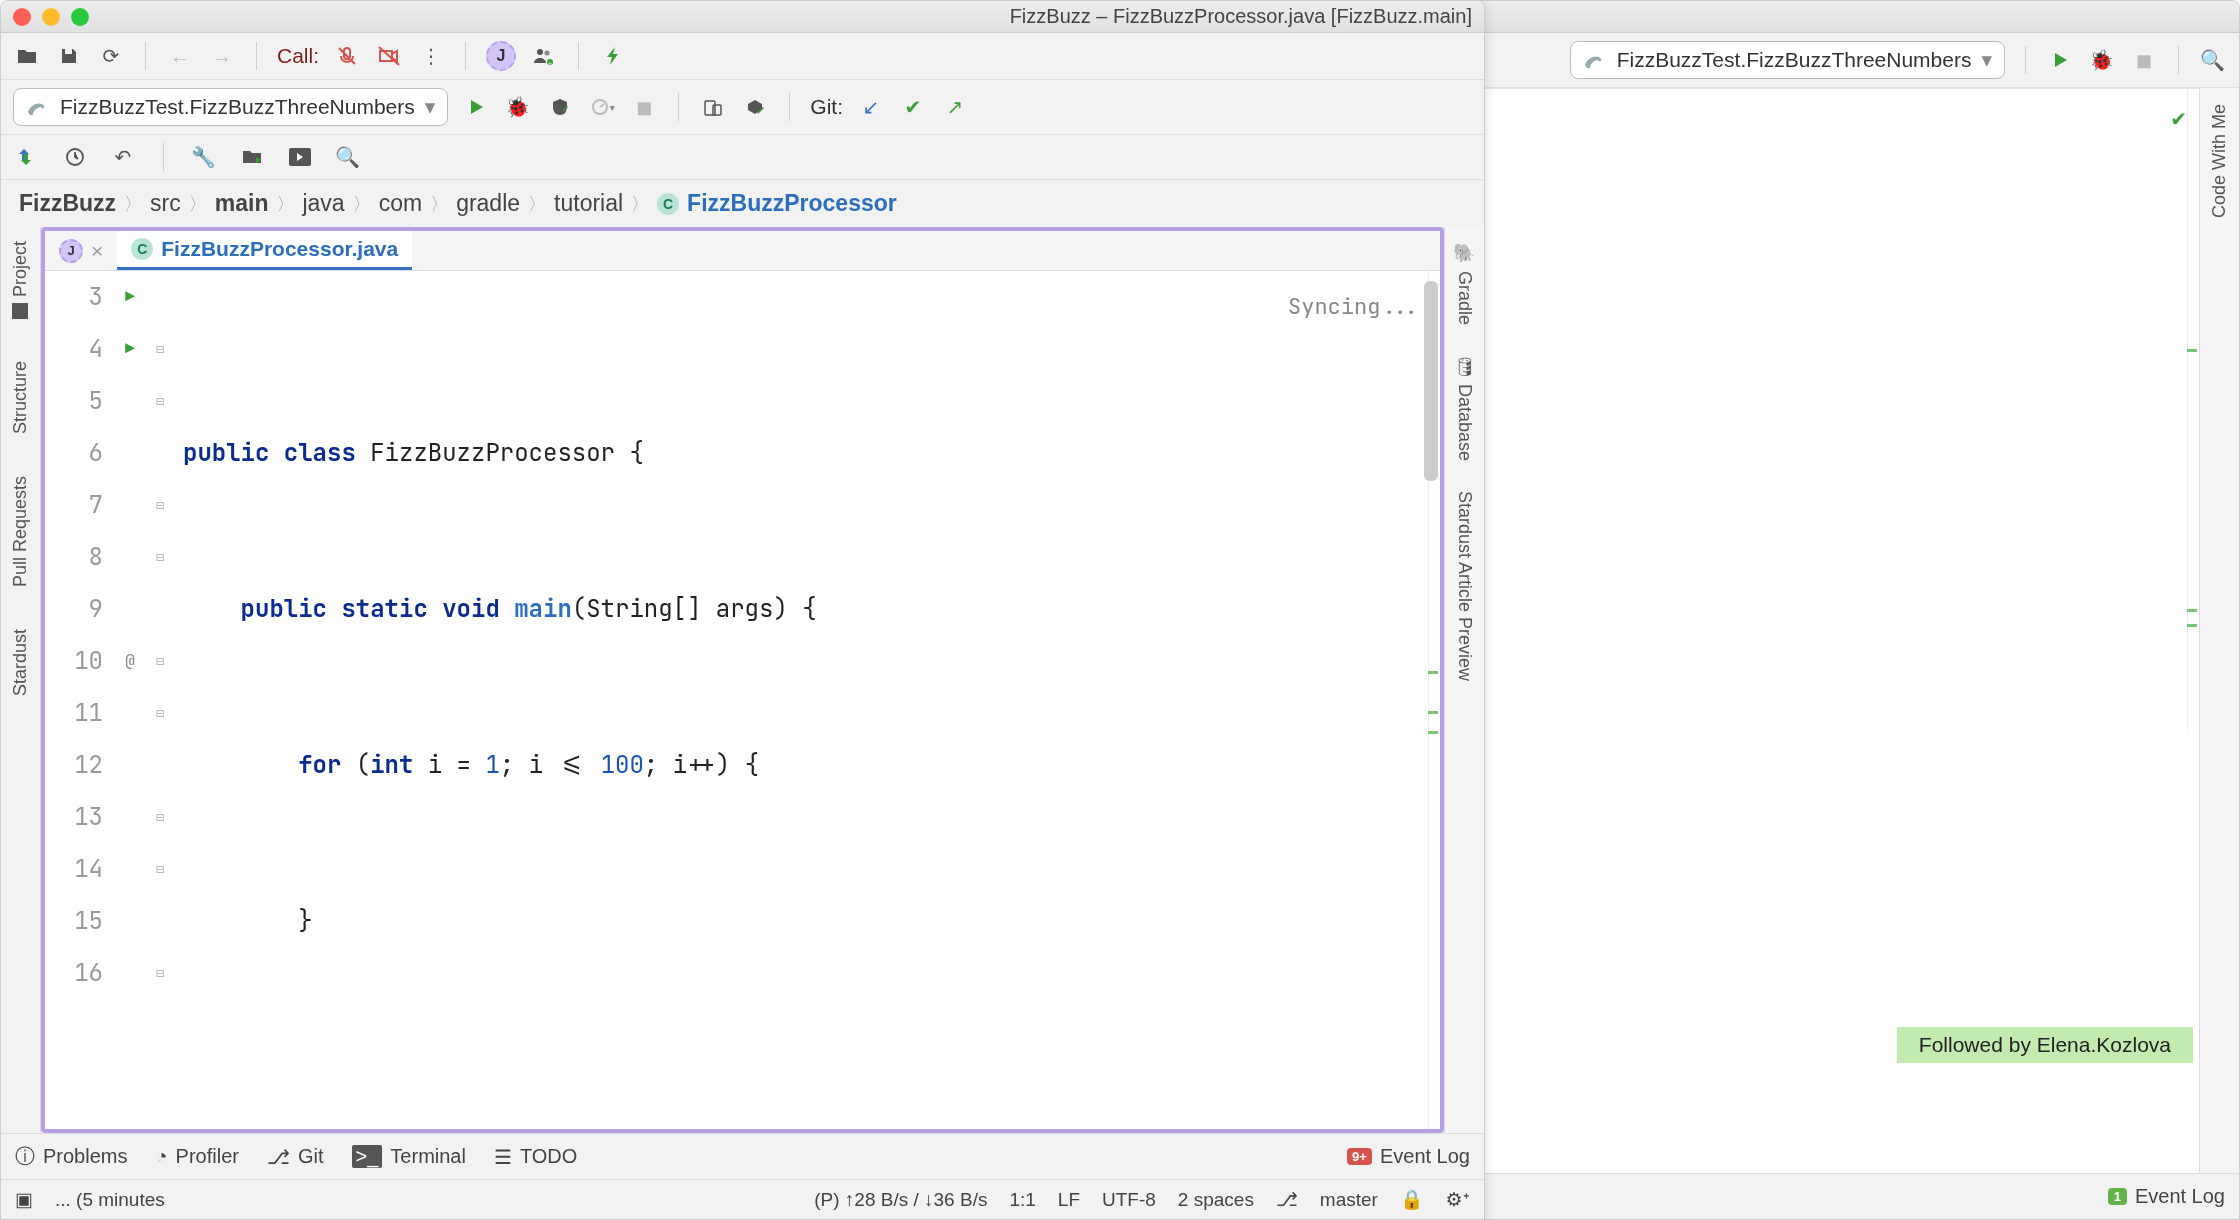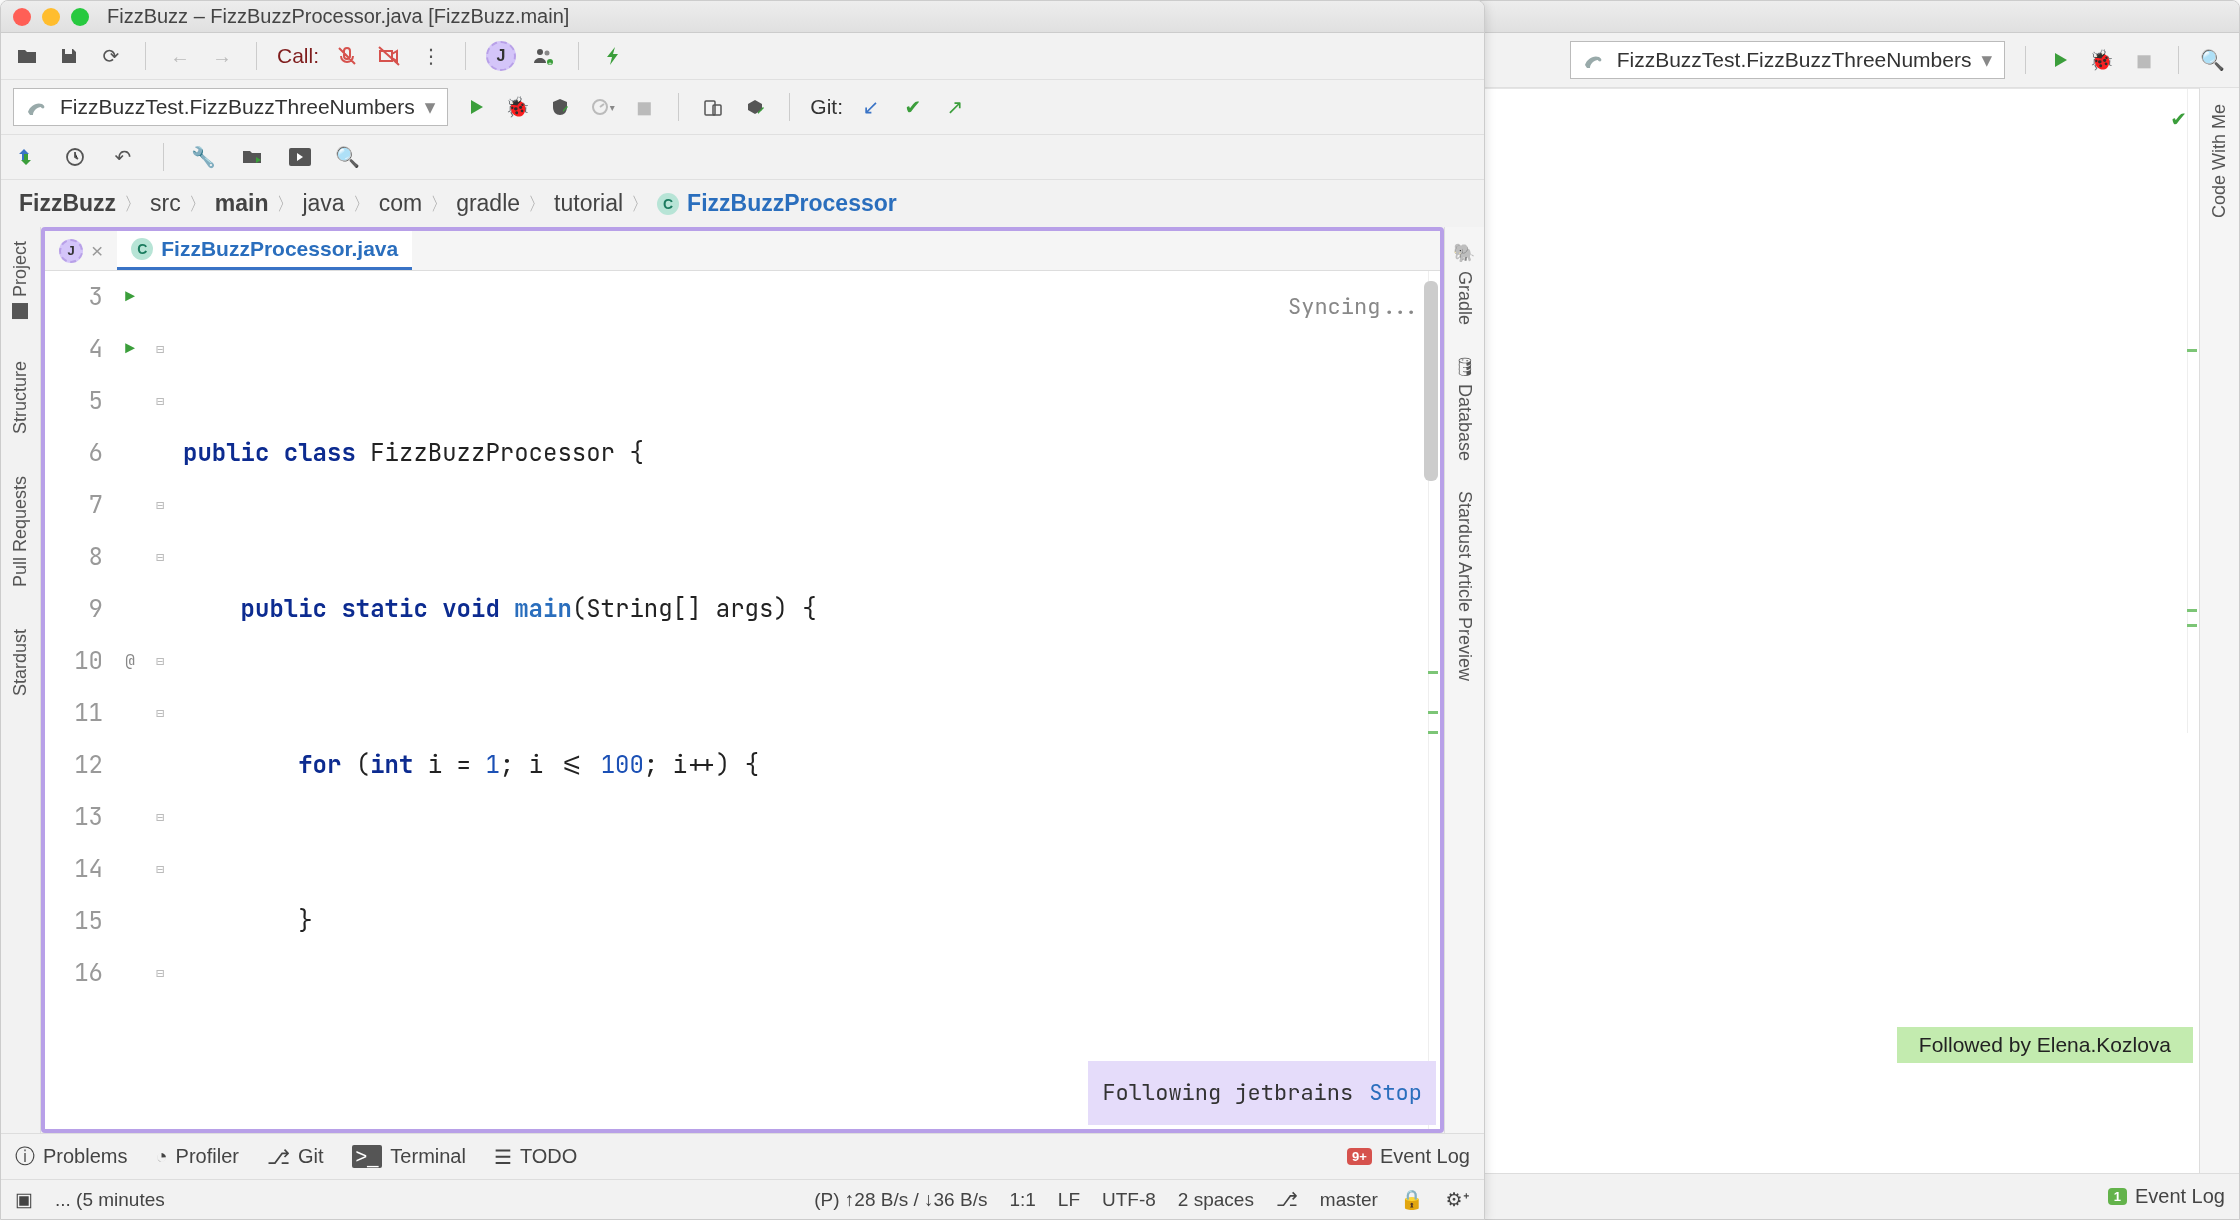--- a/index.html
+++ b/index.html
@@ -4,28 +4,28 @@
 <style>
 * { margin: 0; padding: 0; box-sizing: border-box; }
 body { font-family: -apple-system, "Helvetica Neue", Arial, sans-serif; font-size: 13px; color: #222; background: #fff; width: 2240px; height: 1220px; overflow: hidden; position: relative; }
 .window { position: absolute; background: #f2f2f2; border: 1px solid #ccc; border-radius: 8px 8px 0 0; box-shadow: 0 2px 12px rgba(0,0,0,0.15); display: flex; flex-direction: column; overflow: hidden; }
 .win-left { left: 0; top: 0; width: 1485px; height: 1220px; z-index: 2; }
 .win-right { left: 760px; top: 0; width: 1480px; height: 1220px; z-index: 1; }
 .titlebar { height: 32px; background: linear-gradient(#ededed,#e0e0e0); display: flex; align-items: center; padding: 0 12px; font-size: 20px; color: #333; border-bottom: 1px solid #ccc; }
 .traffic { display: flex; gap: 11px; margin-right: 18px; }
 .traffic span { width: 18px; height: 18px; border-radius: 50%; display:inline-block; }
 .tc { background: #ff5f56; } .ty { background: #ffbd2e; } .tg { background: #27c93f; }
-.titlebar .title { flex: 1; text-align: left; color: #444; }
+.titlebar .title { flex: 1; text-align: right; color: #444; }
 .toolbar { background: #f2f2f2; padding: 8px 12px; display: flex; align-items: center; gap: 14px; border-bottom: 1px solid #e0e0e0; }
 .toolbar .sep { width: 1px; height: 28px; background: #ccc; margin: 0 6px; }
 .ticon { width: 28px; height: 28px; display: flex; align-items: center; justify-content: center; color: #555; font-size: 20px; cursor: pointer; border-radius: 4px; }
 .ticon.green { color: #3b9e3b; }
 .ticon.red { color: #d6524d; }
 .ticon.dim { color: #bbb; }
-.runconfig { display: flex; align-items: center; gap: 10px; background: #fff; border: 1px solid #bbb; border-radius: 0; padding: 6px 12px; font-size: 21px; color: #333; }
+.runconfig { display: flex; align-items: center; gap: 10px; background: #fff; border: 1px solid #bbb; border-radius: 8px; padding: 6px 12px; font-size: 21px; color: #333; }
 .runconfig .ele { width: 24px; height: 18px; }
 .avatar { width: 30px; height: 30px; border-radius: 50%; background: #d4c5f9; display: flex; align-items: center; justify-content: center; font-weight: 600; color: #333; font-size: 16px; border: 2px dashed #b8a0e8; }
 .breadcrumb { display: flex; align-items: center; gap: 8px; padding: 10px 18px; font-size: 23px; color: #444; background: #f2f2f2; }
 .breadcrumb .crumb { color: #444; }
 .breadcrumb .crumb.bold { font-weight: 700; }
 .breadcrumb .crumb.link { color: #2a6ebd; font-weight: 600; }
 .breadcrumb .angle { color: #aaa; font-size: 18px; }
 .content-row { flex: 1; display: flex; overflow: hidden; }
 .left-rail { width: 40px; background: #f2f2f2; border-right: 1px solid #ddd; display: flex; flex-direction: column; align-items: center; padding-top: 8px; gap: 30px; }
 .vlabel { writing-mode: vertical-rl; transform: rotate(180deg); font-size: 18px; color: #555; padding: 6px 0; display: flex; align-items: center; gap: 6px; cursor: pointer; }
@@ -373,24 +373,20 @@
           
           
           
           
           
           
           <div class="emarker">
             <div style="position:absolute;top:10px;right:0;width:14px;height:200px;background:#ccc;border-radius:6px"></div>
             <div class="tick g" style="top:400px"></div><div class="tick g" style="top:440px"></div><div class="tick g" style="top:460px"></div>
           </div>
-          <div class="follow-banner">
-            <span>Following jetbrains</span>
-            <span class="stop">Stop</span>
-          </div>
         </div>
       </div>
     </div>
 
     <div class="right-rail">
       <div class="vlabel" style="writing-mode:vertical-rl; transform:none">🐘<span>Gradle</span></div>
       <div class="vlabel" style="writing-mode:vertical-rl; transform:none">🛢<span>Database</span></div>
       <div class="vlabel" style="writing-mode:vertical-rl; transform:none">
           <span>Stardust Article Preview</span>
         </div>

